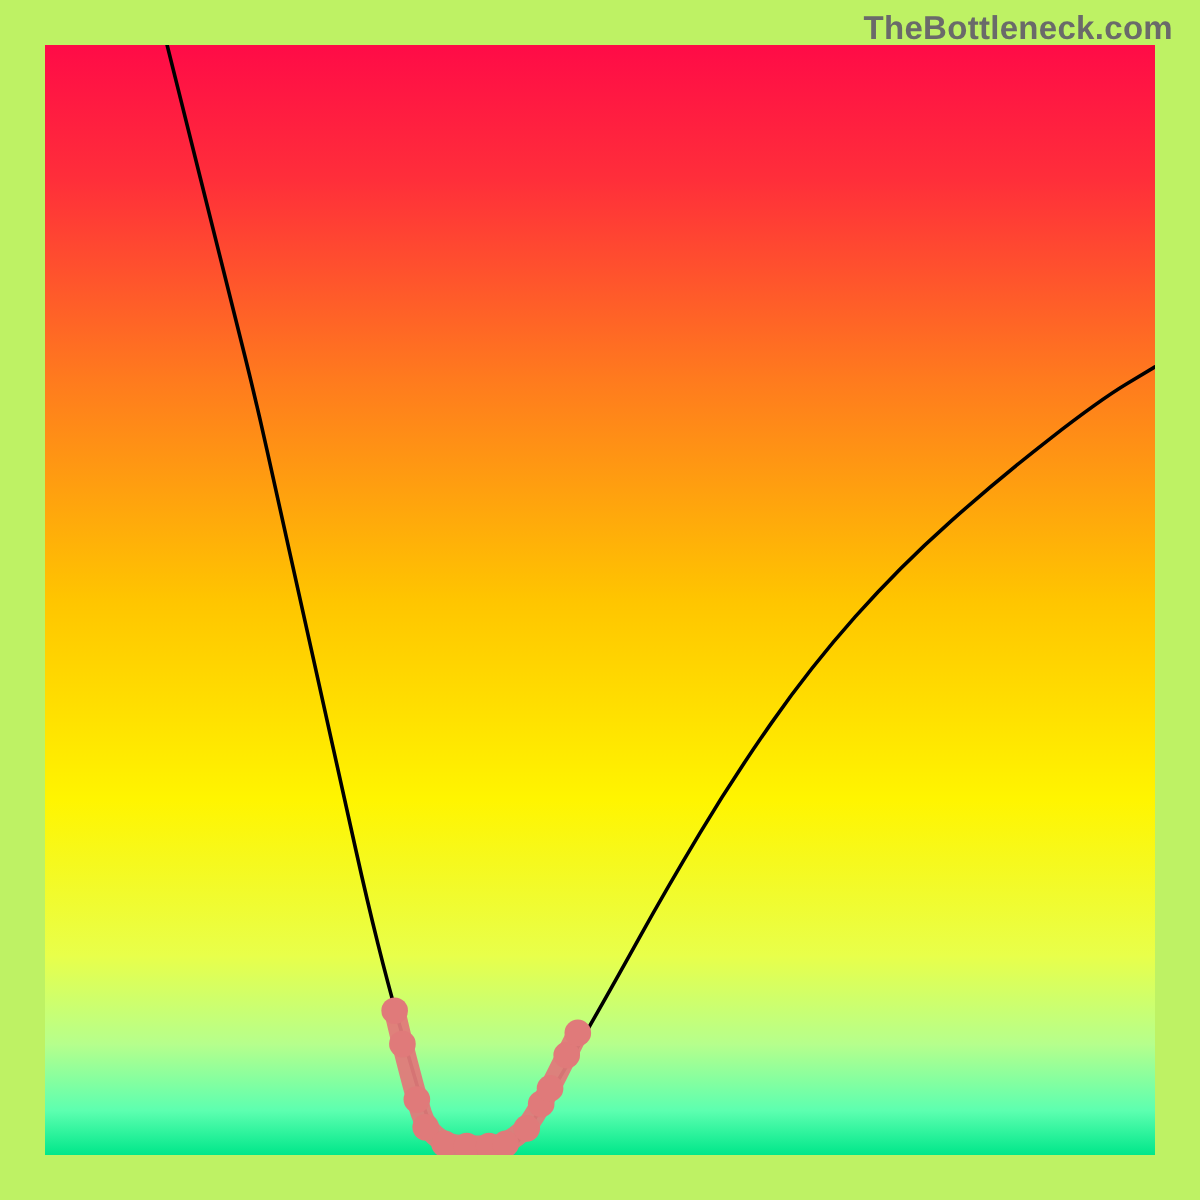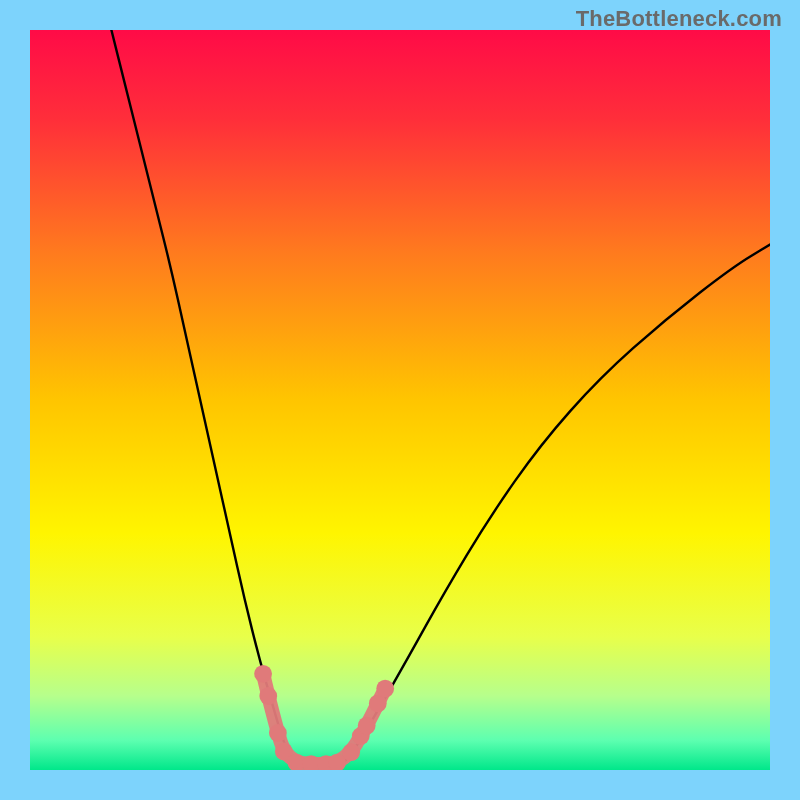--- a/index.html
+++ b/index.html
@@ -7,21 +7,21 @@
     padding: 0;
     width: 800px;
     height: 800px;
     background: #000;
     overflow: hidden;
   }
   .frame {
     position: relative;
     width: 800px;
     height: 800px;
-    background: #7dd3fc;
+    background: #bef264;
   }
   .watermark {
     position: absolute;
     top: 6px;
     right: 18px;
     font-family: Arial, Helvetica, sans-serif;
     font-size: 22px;
     font-weight: 600;
     color: #6a6a6a;
     letter-spacing: 0.2px;

